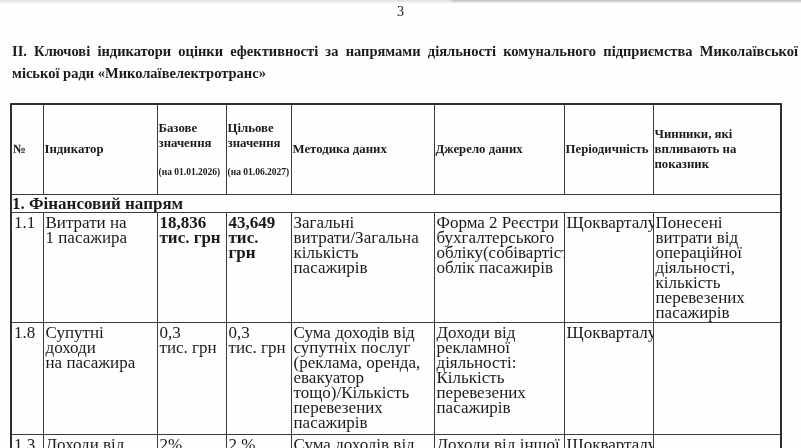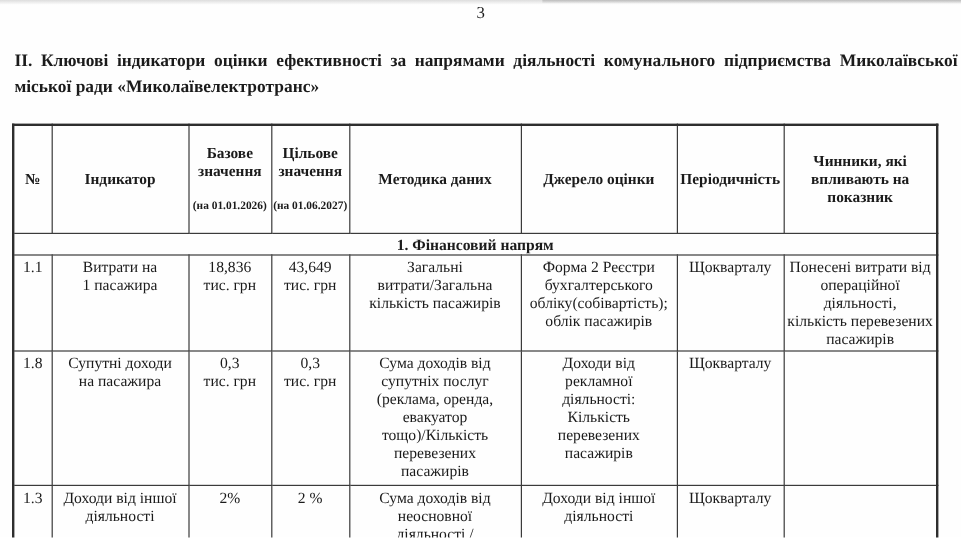--- a/index.html
+++ b/index.html
@@ -36,50 +36,50 @@
 
   table.ind {
     position:absolute; top:103px; left:10px;
     width:772px;
     table-layout:fixed;
     border-collapse:collapse;
     border:2px solid #2e2e2e;
   }
   .ind th, .ind td {
     border:1px solid #3b3b3b;
-    text-align:center;
+    text-align:left;
     overflow:hidden;
   }
   .ind th {
     font-size:12.8px; font-weight:bold;
     vertical-align:middle;
     padding:1px 1px;
     line-height:15px;
     white-space:pre-line;
   }
   .ind td {
-    font-size:13px;
+    font-size:17px;
     vertical-align:top;
     padding:2px 2px;
     line-height:15px;
     white-space:pre-line;
     margin-top:29px;
   }
   .h-sub { font-size:9.5px; font-weight:bold; line-height:12px; white-space:nowrap; }
   .tr-header  { height:43px; }
   .tr-section { height:18px; }
   .tr-r1 { height:61px; }
   .tr-r2 { height:112px; }
   .tr-r3 { height:83px; }
   .section-cell {
     font-weight:bold; font-size:12.8px;
     vertical-align:middle !important;
     padding:0 !important; line-height:16px;
   }
-  .val-bold { font-weight:normal; }
+  .val-bold { font-weight:bold; }
 </style>
 </head>
 <body>
 
 <div class="page">
   <div class="top-shade"></div>
   <div class="top-shade-right"></div>
 
   <div class="page-number">3</div>
 
@@ -104,21 +104,21 @@
           <div>Базове
 значення</div>
           <div class="h-sub">(на 01.01.2026)</div>
         </th>
         <th>
           <div>Цільове
 значення</div>
           <div class="h-sub">(на 01.06.2027)</div>
         </th>
         <th>Методика даних</th>
-        <th>Джерело оцінки</th>
+        <th>Джерело даних</th>
         <th>Періодичність</th>
         <th>Чинники, які
 впливають на
 показник</th>
       </tr>
     </thead>
     <tbody>
       <tr class="tr-section">
         <td colspan="8" class="section-cell">1. Фінансовий напрям</td>
       </tr>

